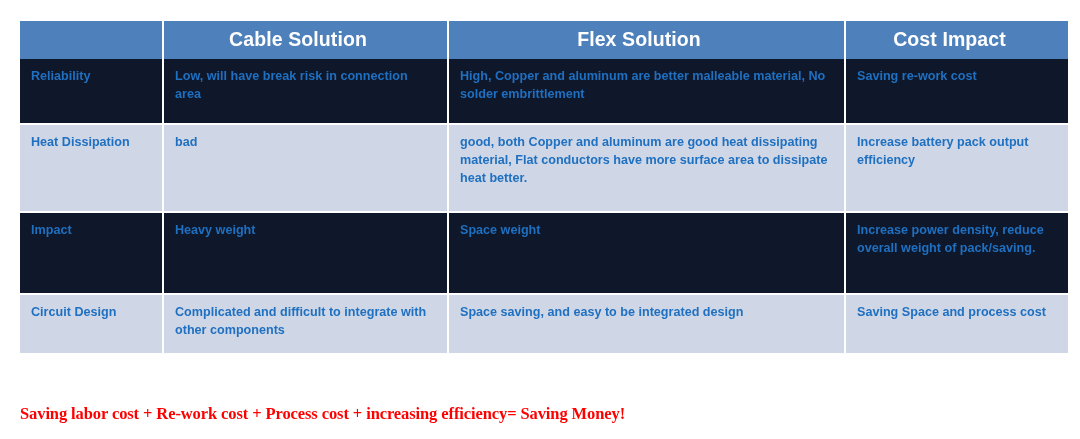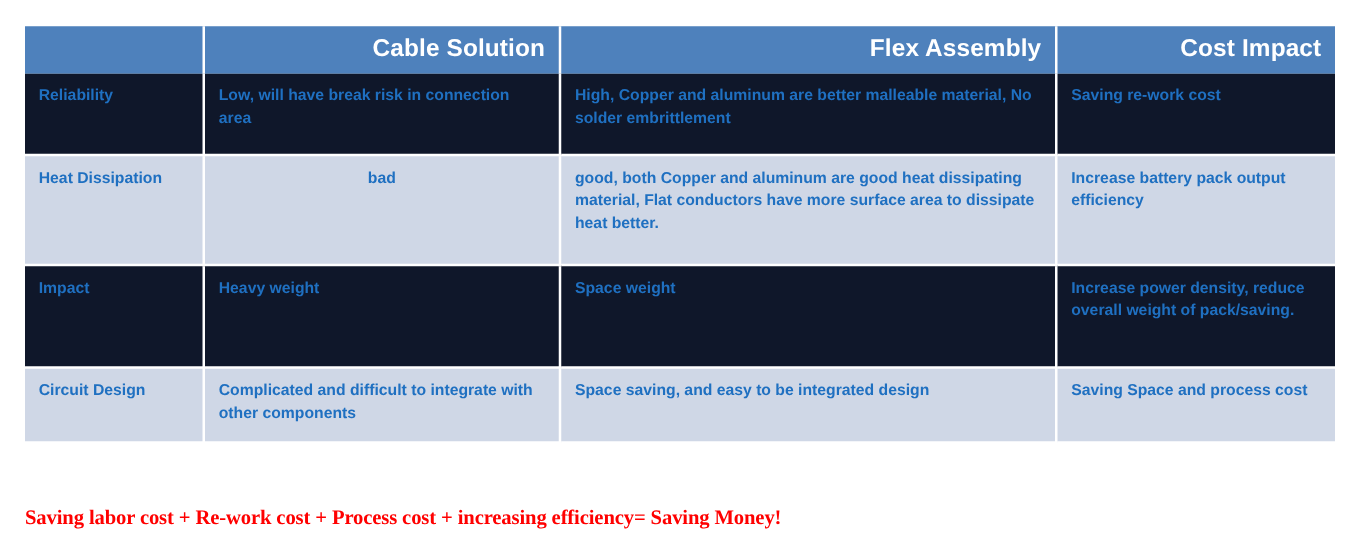--- a/index.html
+++ b/index.html
@@ -30,22 +30,22 @@
   .comparison-table col.c-attr   { width: 143px; }
   .comparison-table col.c-cable  { width: 285px; }
   .comparison-table col.c-flex   { width: 397px; }
   .comparison-table col.c-cost   { width: 223px; }
 
   .comparison-table thead th {
     background: #4E81BC;
     color: #ffffff;
     font-size: 19.5px;
     font-weight: bold;
-    text-align: right;
-    padding: 7px 11px 8px 11px;
+    text-align: center;
+    padding: 7px 26px 8px 11px;
     height: 22px;
     vertical-align: middle;
     border-right: 2px solid #ffffff;
     letter-spacing: 0.1px;
     margin-top: 24px;
   }
   .comparison-table thead th:last-child { border-right: none; }
   .comparison-table thead th.corner { background: #4E81BC; }
 
   .comparison-table tbody td {
@@ -63,21 +63,21 @@
   .comparison-table tbody tr.band-dark td { background: #CFD7E6; }
   .comparison-table tbody tr.band-light td { background: #0f172a; }
 
   .row-assembly  td { height: 44px; }
   .row-reliability td { height: 46px; line-height: 1.9; }
   .row-heat td { height: 68px; line-height: 1.85; }
   .row-weight td { height: 62px; }
   .row-circuit td { height: 40px; margin-top: 16px; }
 
   td.attr-cell { color: #1F70C1; }
-  td.not-bold { font-weight: bold; text-align: center; }
+  td.not-bold { font-weight: bold; }
 
   .summary-line {
     position: absolute;
     left: 20px;
     top: 404px;
     width: 1040px;
     color: #FF0000;
     font-size: 16.5px;
     font-weight: bold;
     font-family: Liberation Serif, serif;
@@ -94,21 +94,21 @@
     <colgroup>
       <col class="c-attr">
       <col class="c-cable">
       <col class="c-flex">
       <col class="c-cost">
     </colgroup>
     <thead>
       <tr>
         <th class="corner"></th>
         <th>Cable Solution</th>
-        <th>Flex Assembly</th>
+        <th>Flex Solution</th>
         <th>Cost  Impact</th>
       </tr>
     </thead>
     <tbody>
 
 
       <tr class="band-light row-reliability">
         <td class="attr-cell">Reliability</td>
         <td>Low, will have break risk in connection area</td>
         <td>High, Copper and aluminum are better malleable material, No solder embrittlement</td>

